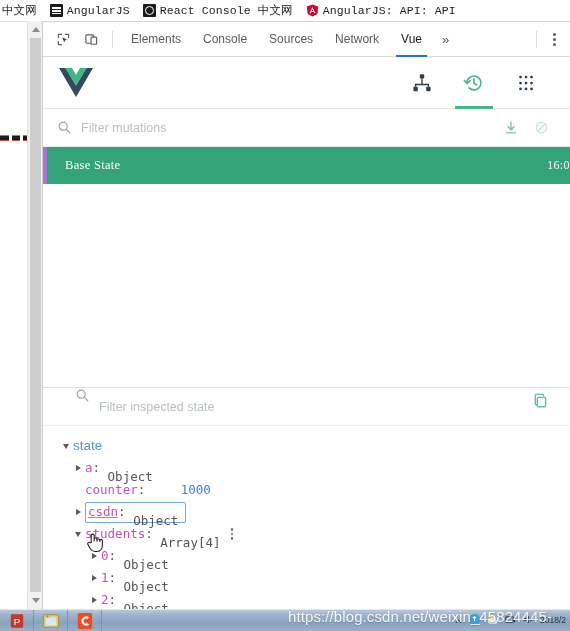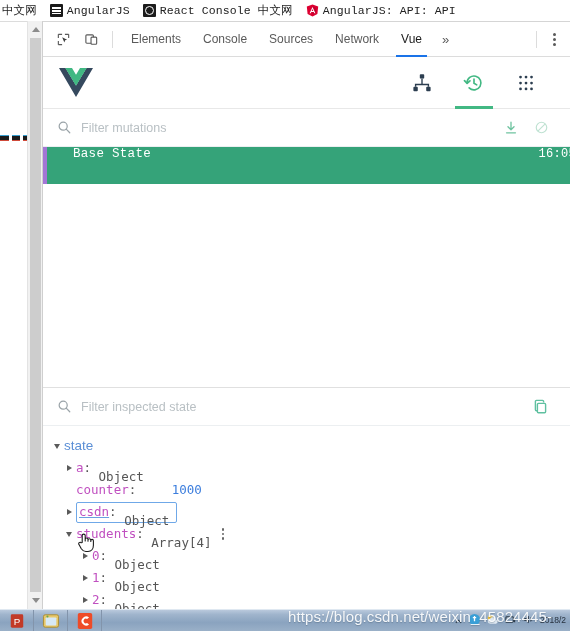--- a/index.html
+++ b/index.html
@@ -124,36 +124,36 @@
   .f-input {
     flex: 1 1 auto; border: none; outline: none; background: transparent;
     font-size: 12.5px; color: #2c3e50; font-family: "Liberation Sans", sans-serif;
   }
   .f-input::placeholder { color: #b9c0c4; }
   .f-act { width: 26px; height: 26px; display:flex; align-items:center; justify-content:center; margin-left: 4px; }
 
   
   .mut-list { flex: 1 1 auto; background:#fff; overflow:hidden; min-height:0; position:relative; }
   .mut-row {
-    height: 37px; display:flex; align-items:flex-start; background:#35a379; color:#fff;
-    border-left: 4px solid #a476d6; padding: 0 0 0 26px;
-    font-family: Liberation Mono, monospace; font-size: 12.5px;
+    height: 37px; display:flex; align-items:center; background:#35a379; color:#fff;
+    border-left: 4px solid #a476d6; padding: 0 0 0 18px;
+    font-family: Liberation Serif, serif; font-size: 12.5px;
   }
   .mut-name { letter-spacing: .3px; }
   .mut-time { margin-left:auto; font-size: 12px; letter-spacing:.3px; padding-right: 0px;
     position:absolute; right: -6px; }
 
   
   .inspector { flex: 0 0 auto; border-top: 1px solid #e0e0e0; background:#fff; display:flex; flex-direction:column; }
   .ins-filter {
-    height: 38px; flex:0 0 38px; display:flex; align-items:center;
-    padding: 0 16px 0 14px; border-bottom: 1px solid #eceff1;
+    height: 38px; flex:0 0 38px; display:flex; 
+    padding: 0 16px 0 32px; border-bottom: 1px solid #eceff1;
   }
   .ins-tree {
-    padding: 9px 0 0 7px; font-family: "DejaVu Sans Mono", monospace; font-size: 12.5px;
+    padding: 9px 0 0 16px; font-family: "DejaVu Sans Mono", monospace; font-size: 12.5px;
     color: #444; height: 183px; overflow:hidden; position:relative;
   }
   .node { display:flex; align-items:center; height: 22px; line-height:22px; white-space:nowrap; position:relative; }
   .caret {
     width: 14px; flex: 0 0 14px; display:flex; align-items:center; justify-content:center;
     color:#444;
   }
   .caret.blank { visibility:hidden; }
   .caret .tri-r { width:0;height:0;border-left:5px solid #5a5a5a;border-top:3.5px solid transparent;border-bottom:3.5px solid transparent; }
   .caret .tri-d { width:0;height:0;border-top:5px solid #5a5a5a;border-left:3.5px solid transparent;border-right:3.5px solid transparent; }

